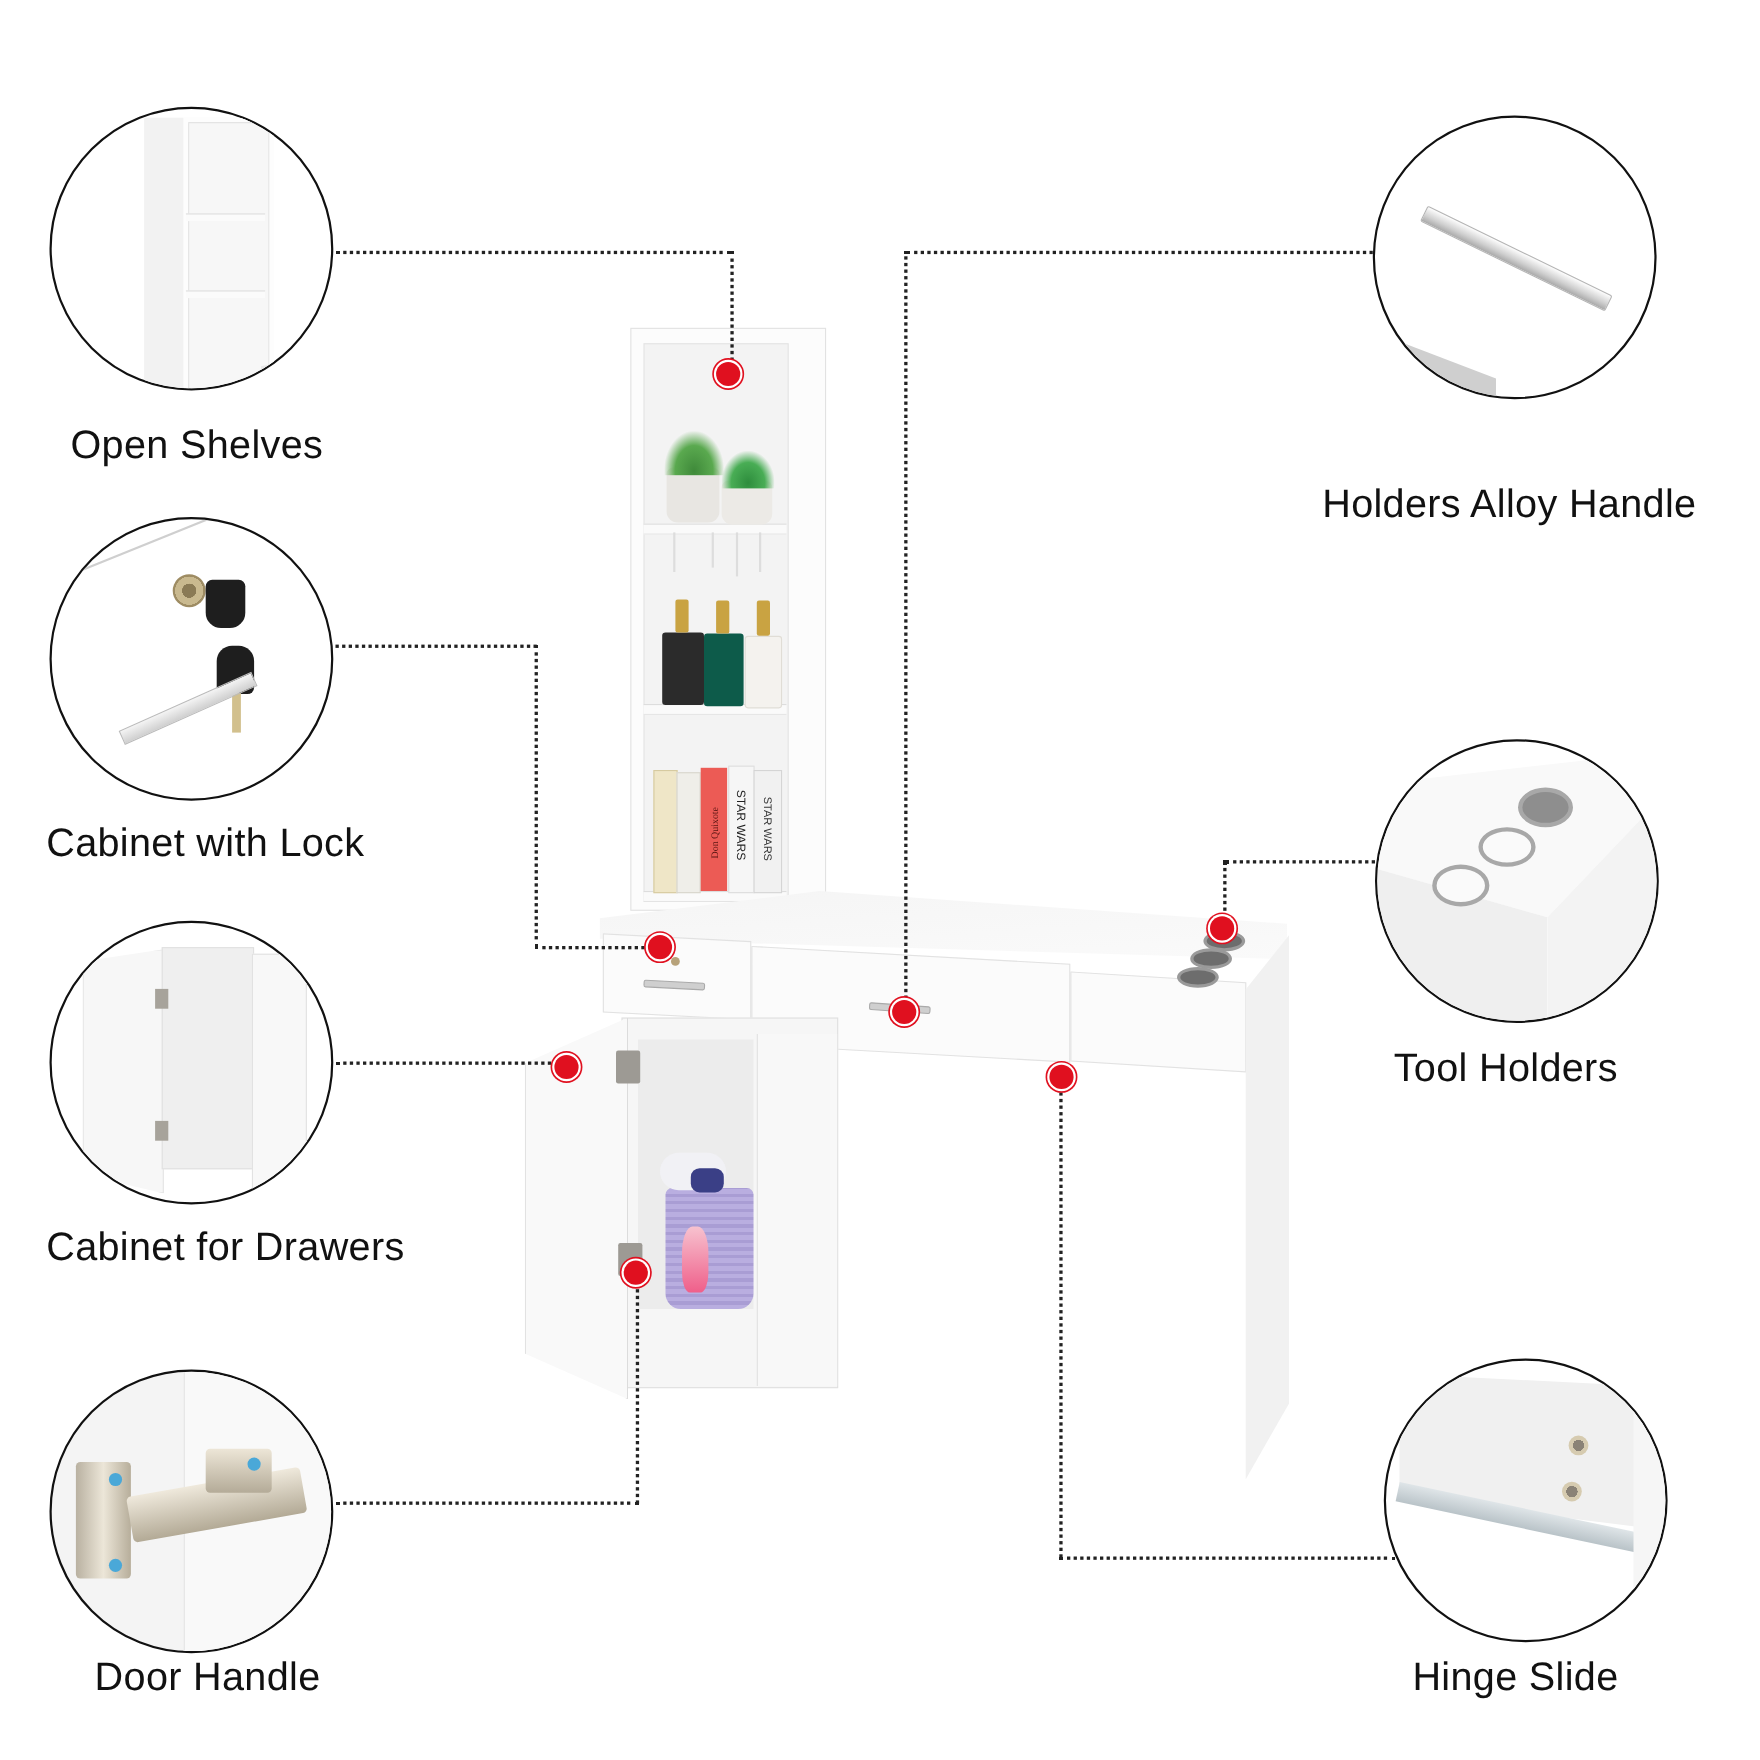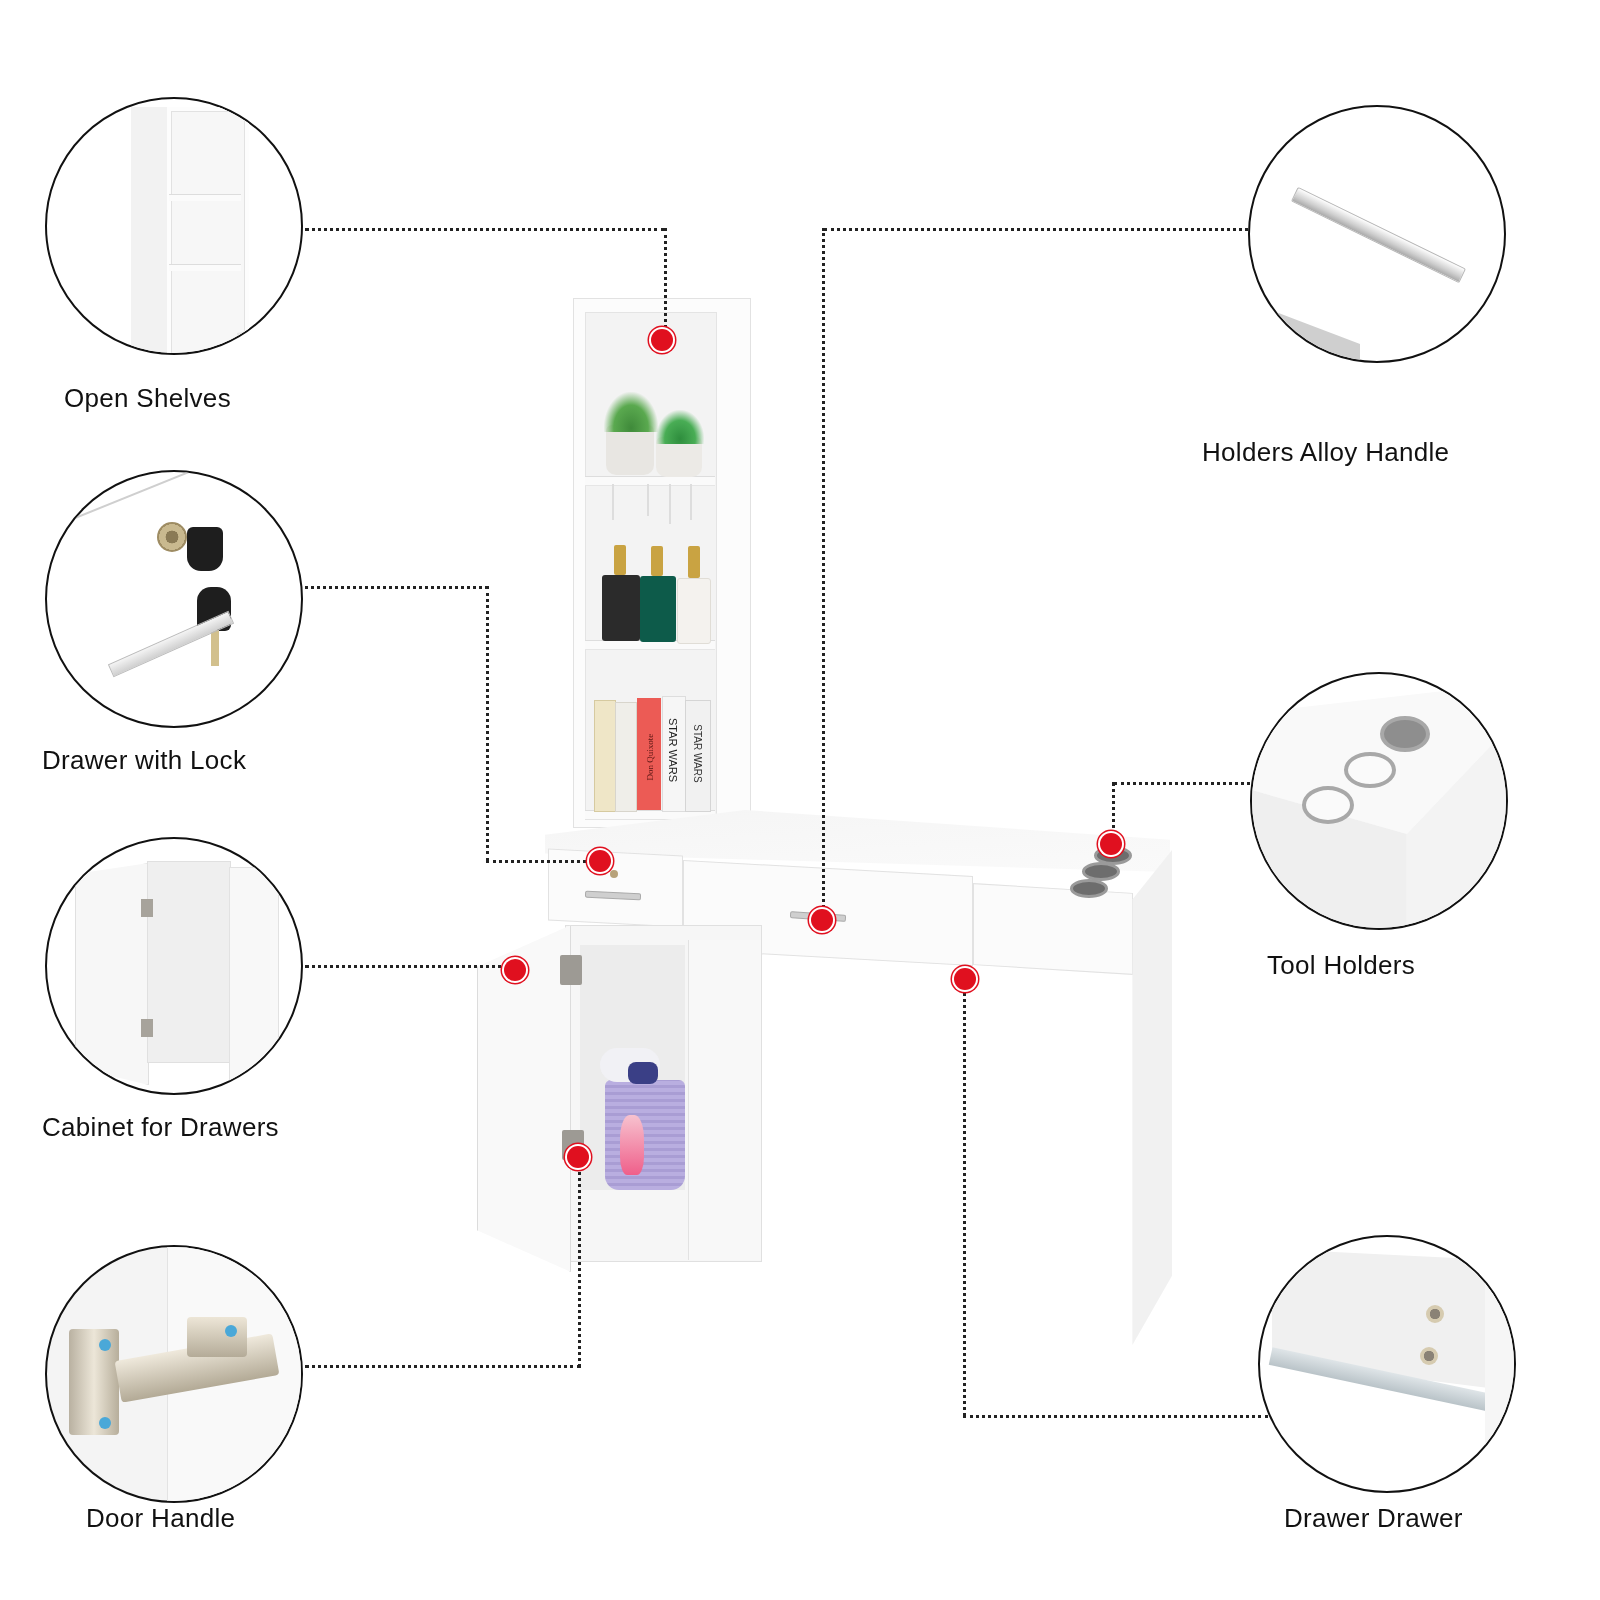--- a/index.html
+++ b/index.html
@@ -1,20 +1,20 @@
 <!DOCTYPE html>
 <html><head>
   <meta charset="utf-8">
   <style>
     html, body { margin: 0; padding: 0; background: #ffffff; }
     body { width: 1600px; height: 1600px; position: relative; overflow: hidden;
            font-family: "Liberation Sans", "DejaVu Sans", sans-serif; color: #111; }
     .abs { position: absolute; }
     .circle { position: absolute; border: 2px solid #111; border-radius: 50%; overflow: hidden; background: #fff; box-sizing: border-box; }
-    .label { position: absolute; font-size: 26px; letter-spacing: 0.3px; color: #111; white-space: nowrap; }
+    .label { position: absolute; font-size: 36px; letter-spacing: 0.3px; color: #111; white-space: nowrap; }
     .dotline { position: absolute; border-color: #222; border-style: dotted; border-width: 0; }
     .marker { position: absolute; width: 22px; height: 22px; margin: -11px 0 0 -11px; border-radius: 50%;
               background: #e0101f; box-shadow: 0 0 0 2px #fff, 0 0 0 3.5px #e0101f; }
     .panel { position: absolute; background: #fbfbfb; border: 1px solid #e2e2e2; box-sizing: border-box; }
     .shade { position: absolute; }
   </style>
 </head>
 <body>
 
 <div>
@@ -91,21 +91,21 @@
 <div class="label" style="left:64px;top:383px;">Open Shelves</div>
 
 <div class="circle" style="left:45px;top:470px;width:258px;height:258px;">
   <div class="abs" style="left:10px;top:20px;width:160px;height:2px;background:#cfcfcf;transform:rotate(-22deg);"></div>
   <div class="abs" style="left:110px;top:50px;width:30px;height:30px;border-radius:50%;background:radial-gradient(circle,#8a7a55 0 30%,#c9b98f 31% 60%,#9e8c63 61%);"></div>
   <div class="abs" style="left:140px;top:55px;width:36px;height:44px;background:#1e1e1e;border-radius:6px 6px 14px 14px;"></div>
   <div class="abs" style="left:150px;top:115px;width:34px;height:44px;background:#1e1e1e;border-radius:14px 14px 6px 6px;"></div>
   <div class="abs" style="left:164px;top:158px;width:8px;height:36px;background:#d2c08d;"></div>
   <div class="abs" style="left:58px;top:165px;width:130px;height:12px;background:linear-gradient(#f4f4f4,#cfcfcf);border:1px solid #bbb;transform:rotate(-24deg);"></div>
 </div>
-<div class="label" style="left:42px;top:745px;">Drawer with Lock</div>
+<div class="label" style="left:42px;top:745px;">Cabinet with Lock</div>
 
 <div class="circle" style="left:45px;top:837px;width:258px;height:258px;">
   <div class="abs" style="left:28px;top:24px;width:72px;height:220px;background:#f7f7f7;border:1px solid #e0e0e0;clip-path:polygon(0 5%,100% 0,100% 100%,0 92%);"></div>
   <div class="abs" style="left:100px;top:22px;width:82px;height:200px;background:#efefef;border:1px solid #e0e0e0;"></div>
   <div class="abs" style="left:182px;top:28px;width:48px;height:215px;background:#f8f8f8;border:1px solid #e2e2e2;"></div>
   <div class="abs" style="left:94px;top:60px;width:12px;height:18px;background:#a7a39b;"></div>
   <div class="abs" style="left:94px;top:180px;width:12px;height:18px;background:#a7a39b;"></div>
 </div>
 <div class="label" style="left:42px;top:1112px;">Cabinet for Drawers</div>
 
@@ -136,21 +136,21 @@
 </div>
 <div class="label" style="left:1267px;top:950px;">Tool Holders</div>
 
 <div class="circle" style="left:1258px;top:1235px;width:258px;height:258px;">
   <div class="abs" style="left:12px;top:12px;width:225px;height:140px;background:#f0f0f0;clip-path:polygon(0 0,100% 8%,100% 100%,0 80%);"></div>
   <div class="abs" style="left:8px;top:135px;width:240px;height:18px;background:linear-gradient(#dfe5e8,#b9c3c8);transform:rotate(12deg);"></div>
   <div class="abs" style="left:166px;top:68px;width:18px;height:18px;border-radius:50%;background:radial-gradient(circle,#8a8276 0 40%,#d6cbb0 41%);"></div>
   <div class="abs" style="left:160px;top:110px;width:18px;height:18px;border-radius:50%;background:radial-gradient(circle,#8a8276 0 40%,#d6cbb0 41%);"></div>
   <div class="abs" style="left:225px;top:20px;width:30px;height:230px;background:#f6f6f6;"></div>
 </div>
-<div class="label" style="left:1284px;top:1503px;">Drawer Drawer</div>
+<div class="label" style="left:1284px;top:1503px;">Hinge Slide</div>
 
 <div class="dotline" style="left:305px;top:228px;width:360px;border-top-width:3px;"></div>
 <div class="dotline" style="left:664px;top:228px;height:112px;border-left-width:3px;"></div>
 
 <div class="dotline" style="left:305px;top:586px;width:183px;border-top-width:3px;"></div>
 <div class="dotline" style="left:486px;top:586px;height:275px;border-left-width:3px;"></div>
 <div class="dotline" style="left:486px;top:860px;width:112px;border-top-width:3px;"></div>
 
 <div class="dotline" style="left:305px;top:965px;width:210px;border-top-width:3px;"></div>
 

